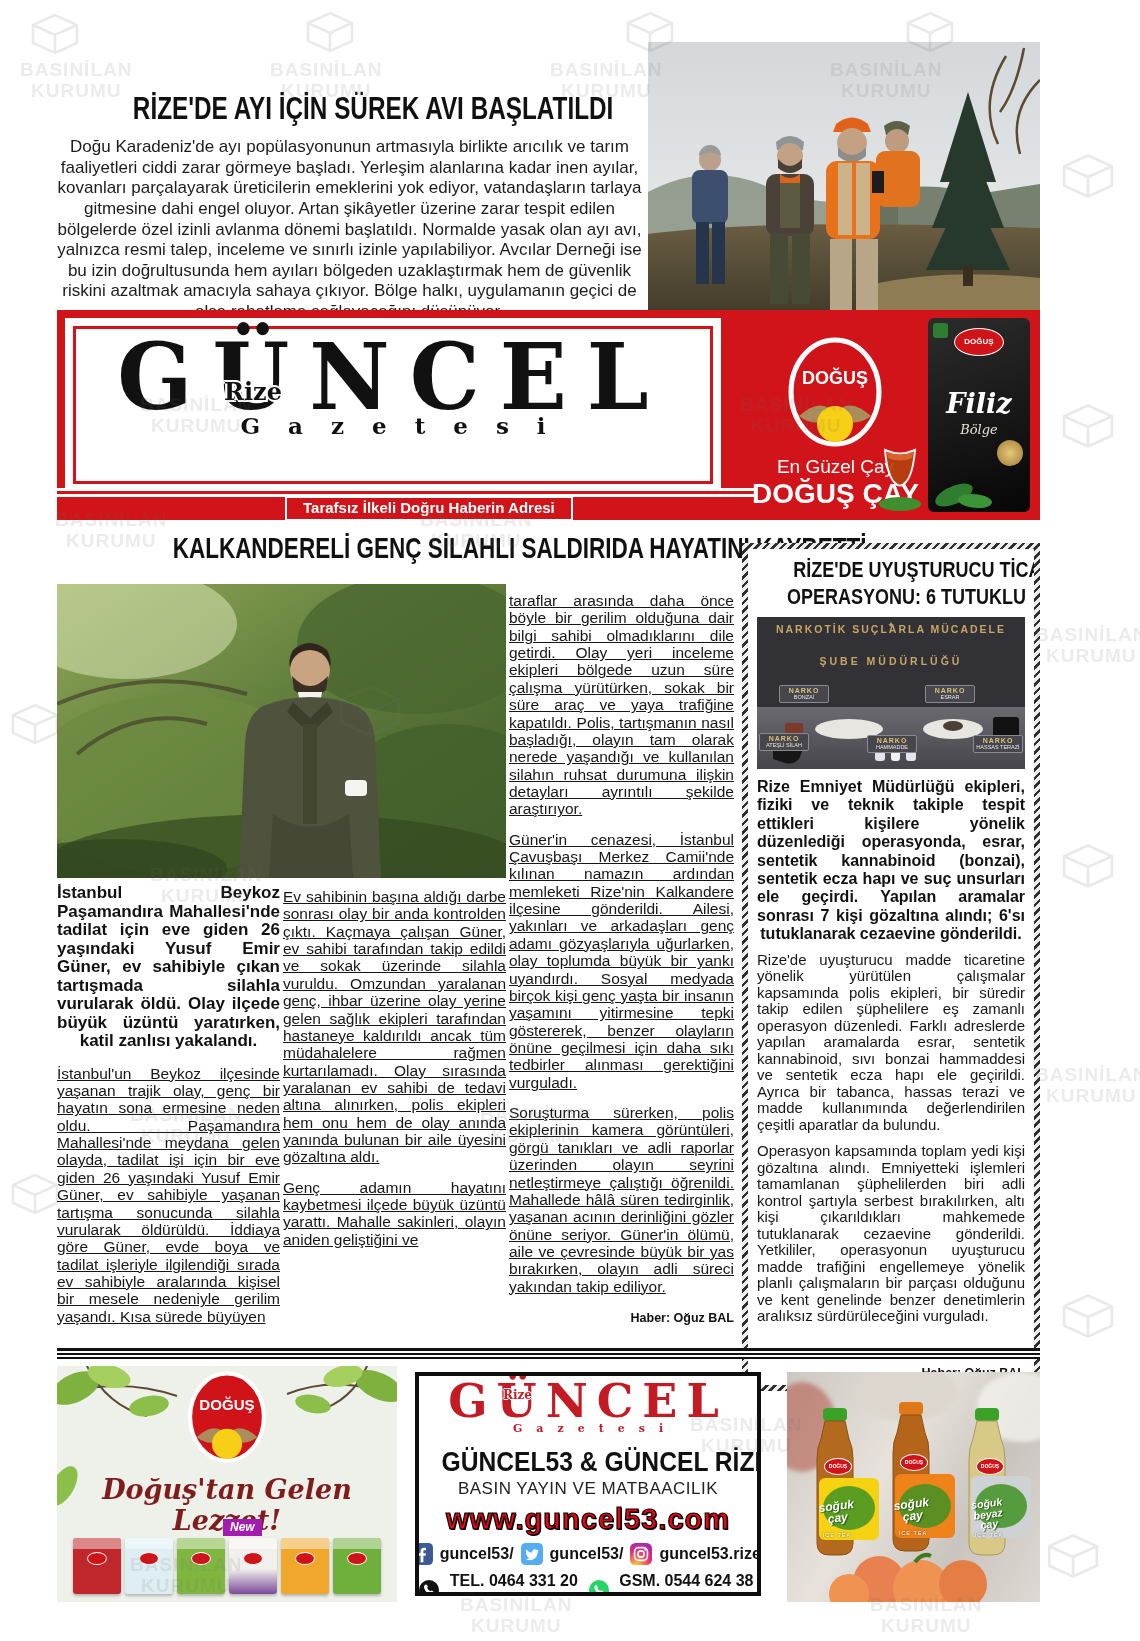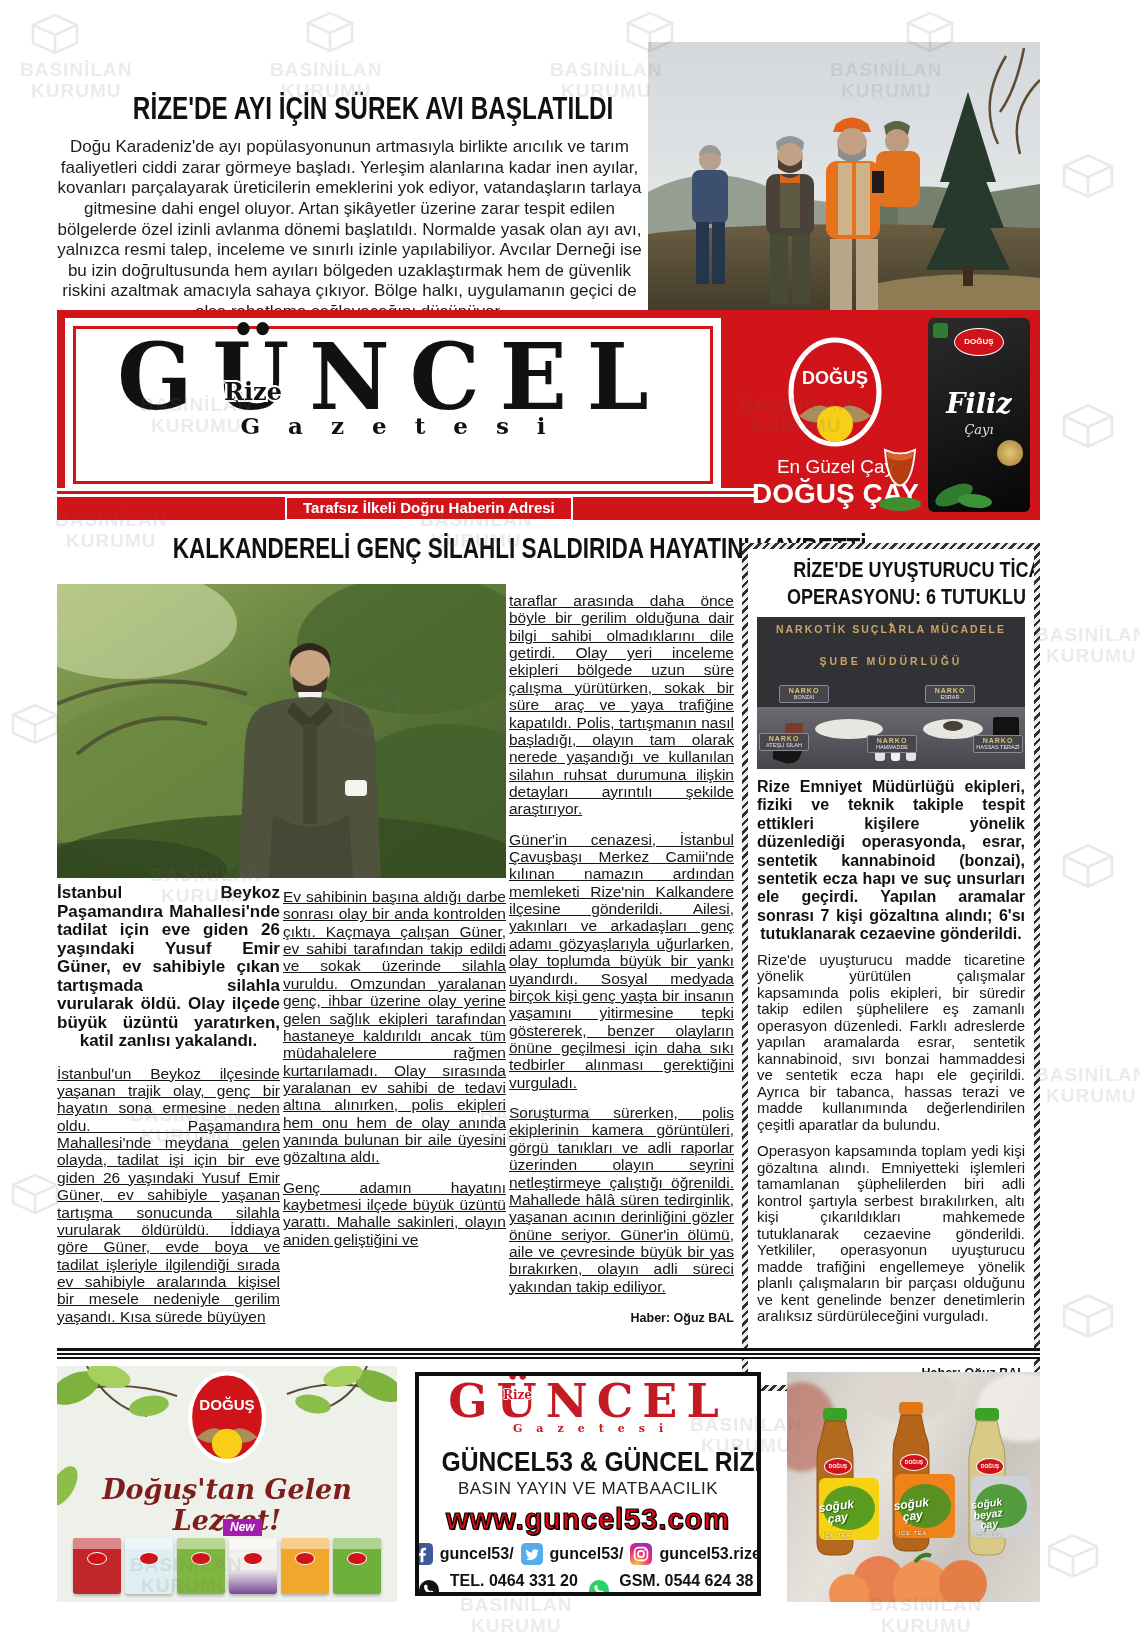--- a/index.html
+++ b/index.html
@@ -296,21 +296,21 @@
         <path d="M12 80 q22 -20 36 -2 q-18 16 -36 2z" fill="#ab8d5c"></path>
         <path d="M84 80 q-22 -20 -36 -2 q18 16 36 2z" fill="#ab8d5c"></path>
         <circle cx="48" cy="88" r="18" fill="#f6cf16"></circle>
       </svg>
       <div class="mast-ad-tagline">En Güzel Çay</div>
       <div class="mast-ad-brandline">DOĞUŞ ÇAY</div>
       <div class="tea-pack">
         <div class="pack-badge"></div>
         <div class="pack-logo">DOĞUŞ</div>
         <div class="pack-name">Filiz</div>
-        <div class="pack-sub">Çayı</div>
+        <div class="pack-sub">Bölge</div>
         <div class="pack-gold"></div>
         <div class="pack-leaf"></div>
         <div class="pack-leaf2"></div>
       </div>
       <svg class="tea-glass" width="48" height="66" viewBox="0 0 48 66">
         <ellipse cx="24" cy="58" rx="21" ry="7" fill="#3f8f2f"></ellipse>
         <path d="M9 4 q15 7 30 0 q-2 24 -9 32 q-6 7 -12 0 q-7 -8 -9 -32z" fill="#b3410f" stroke="#fff" stroke-width="2" opacity=".92"></path>
         <path d="M11 6 q13 6 26 0 l-1 6 q-12 5 -24 0z" fill="#d8632a"></path>
       </svg>
     </div>

